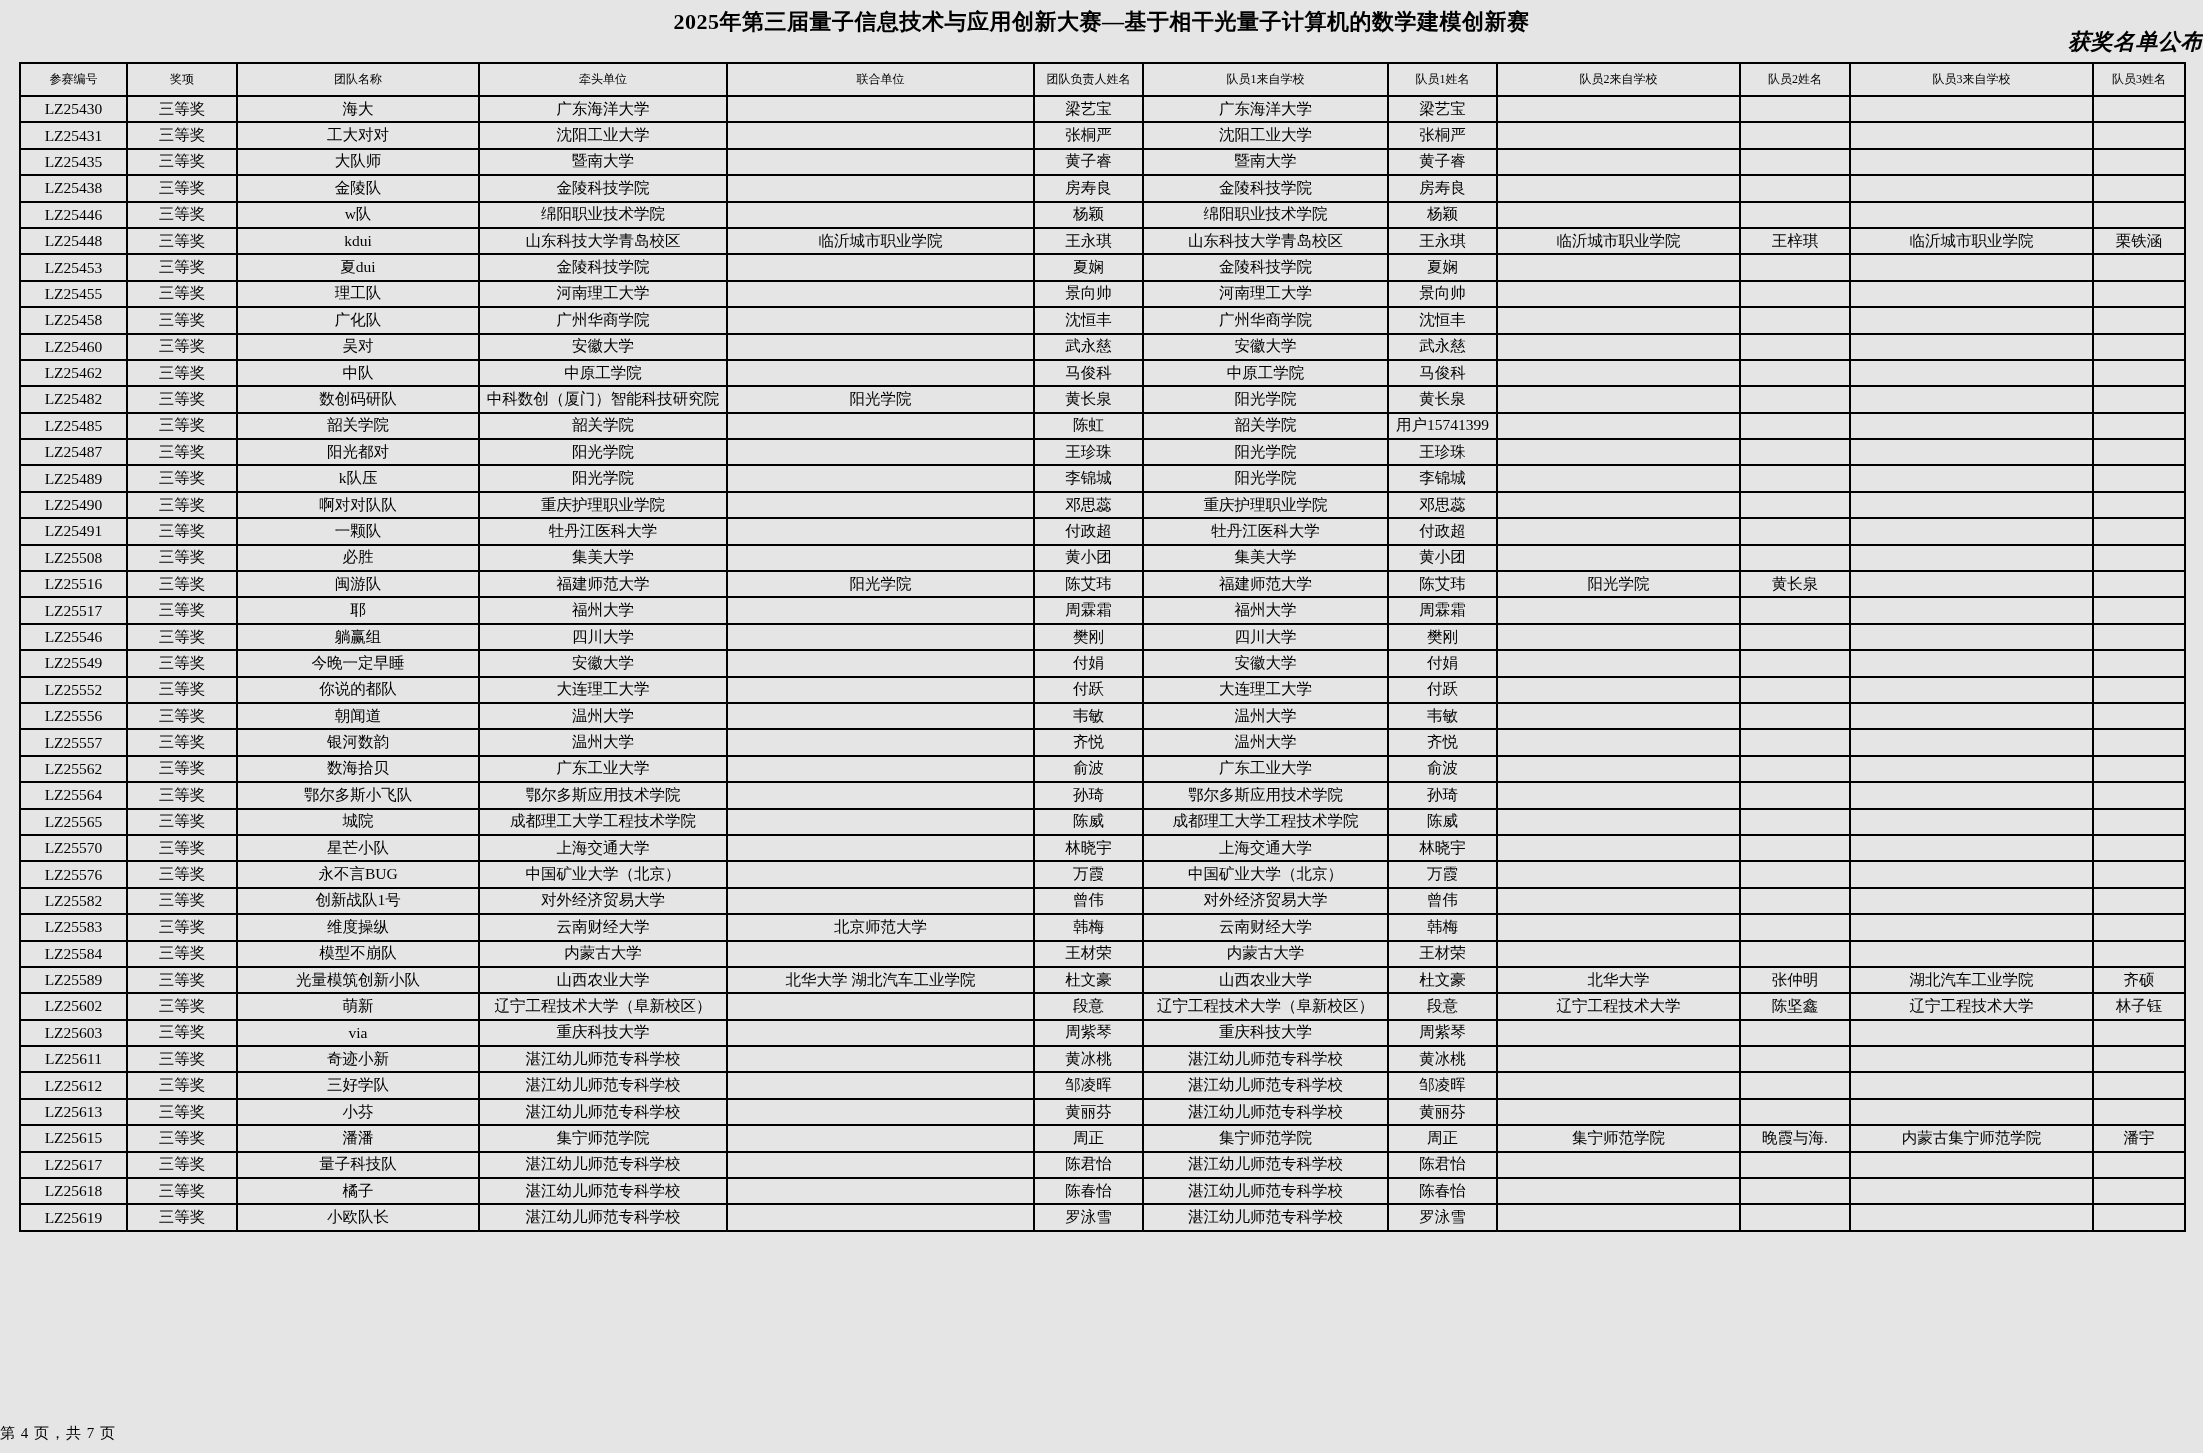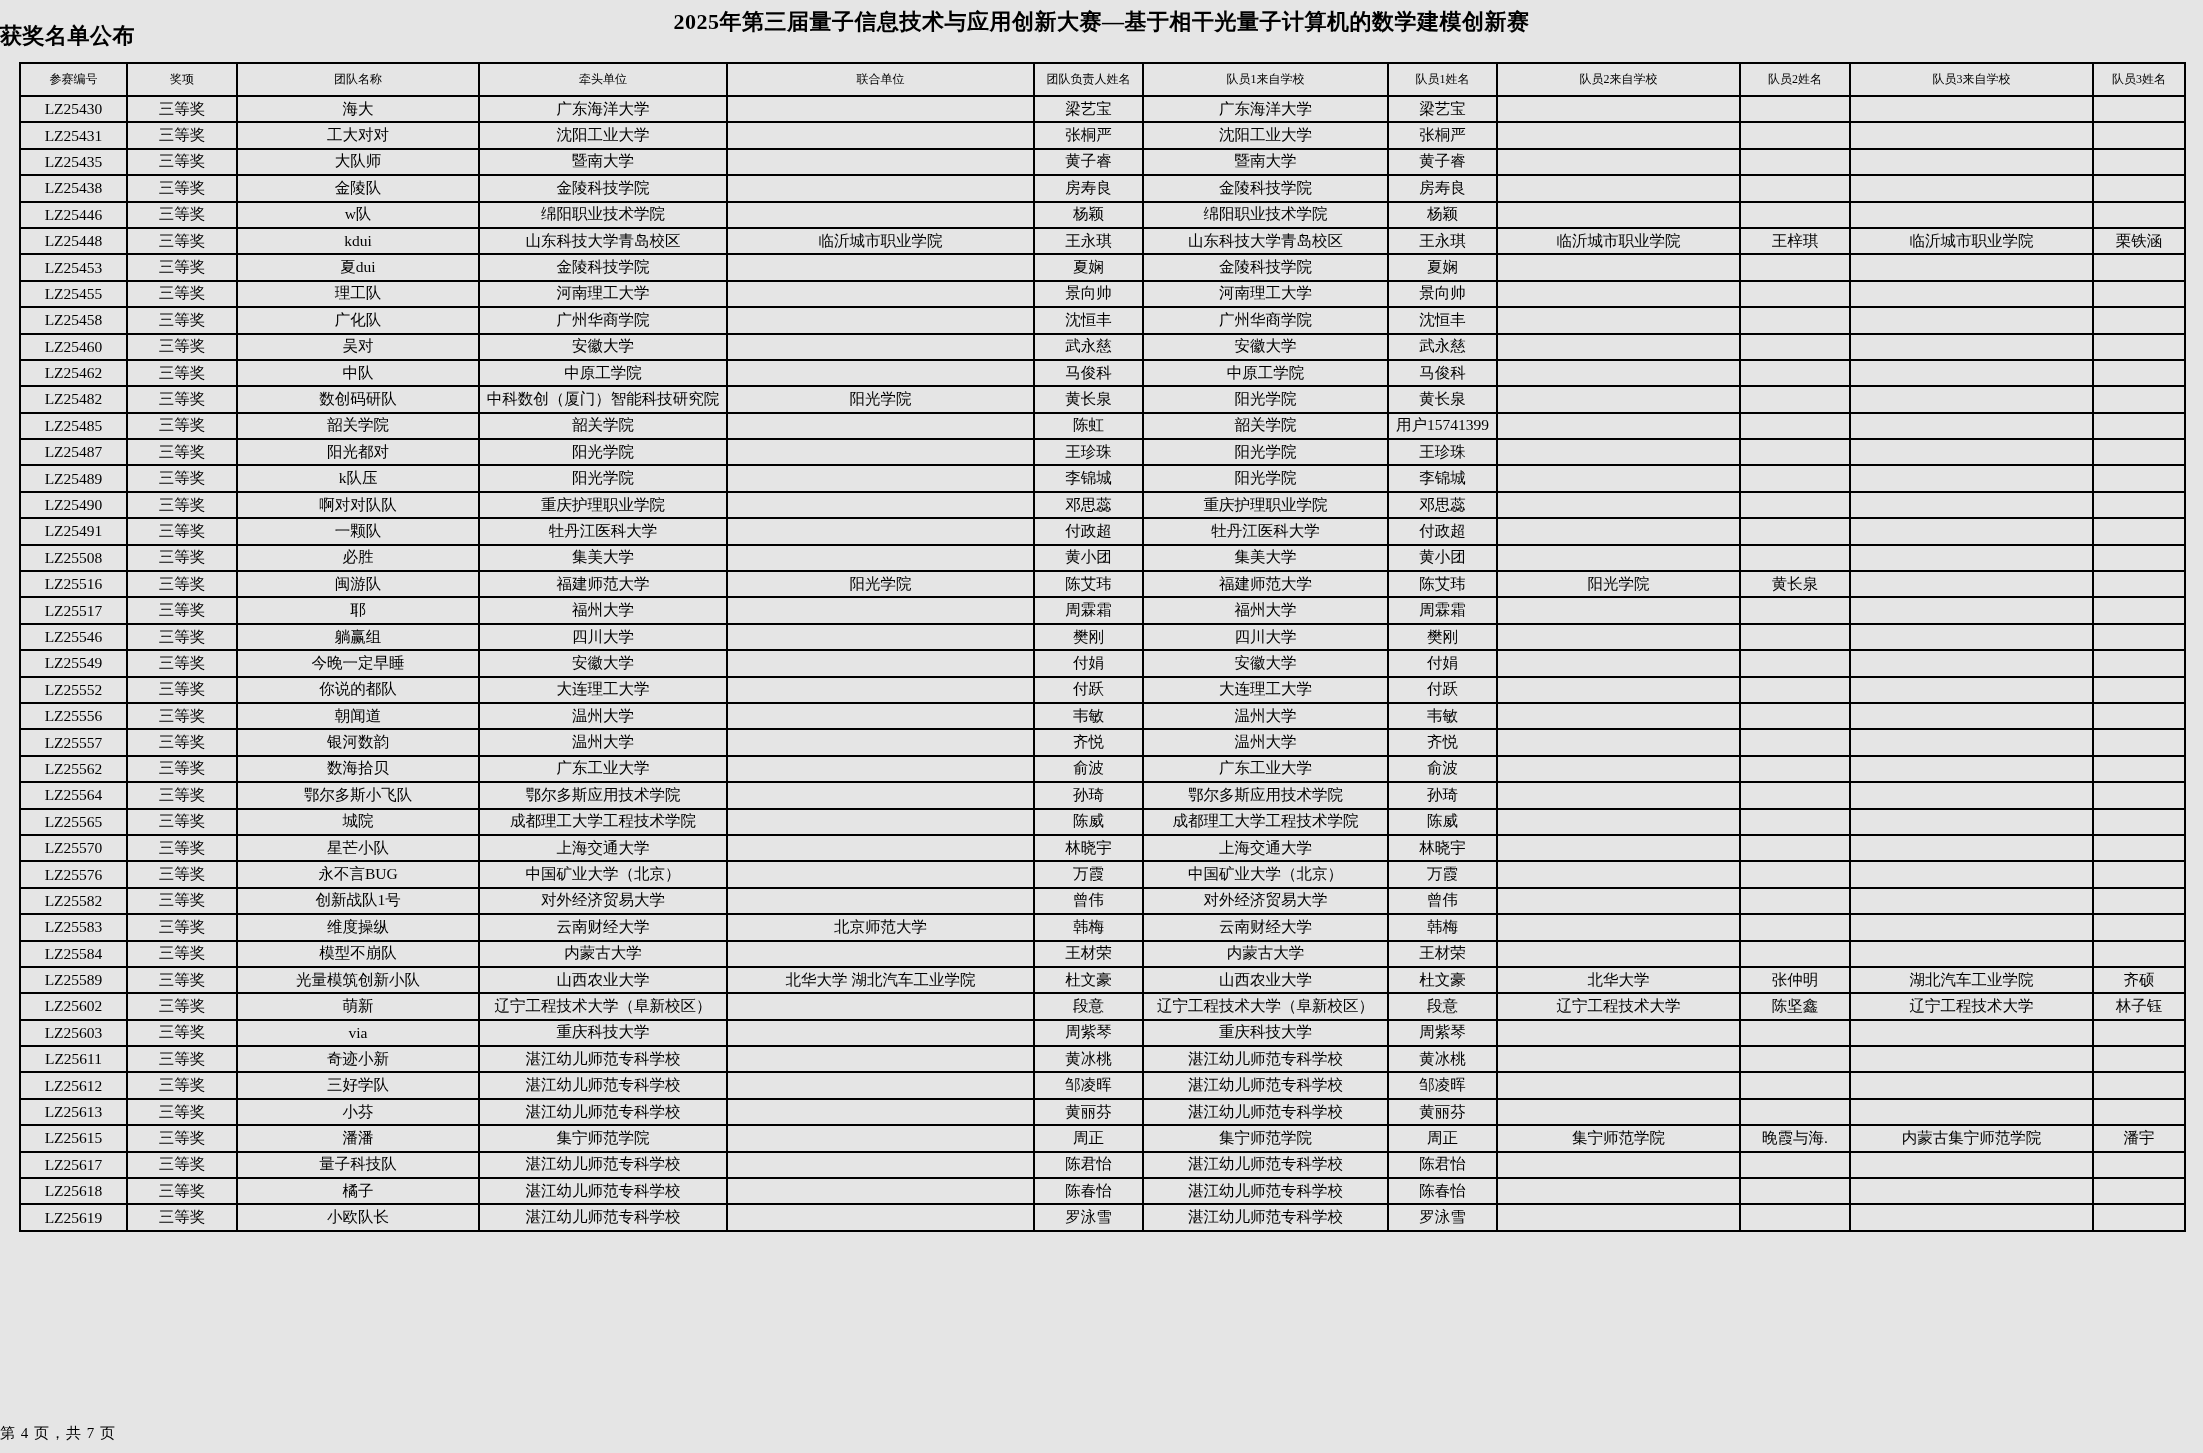--- a/index.html
+++ b/index.html
@@ -18,27 +18,28 @@
     left: 0;
     width: 100%;
     text-align: center;
     font-size: 22px;
     font-weight: bold;
     letter-spacing: 0.5px;
     white-space: nowrap;
   }
   .doc-subtitle {
     position: absolute;
-    top: 21px;
+    top: 27px;
     left: 0;
     width: 100%;
-    text-align: left;
+    text-align: right;
     font-size: 22px;
     font-weight: bold;
     letter-spacing: 0.5px;
+    font-style: italic;
   }
   table.awards {
     position: absolute;
     top: 62px;
     left: 19px;
     width: 2165px;
     border-collapse: collapse;
     table-layout: fixed;
   }
   table.awards th, table.awards td {

